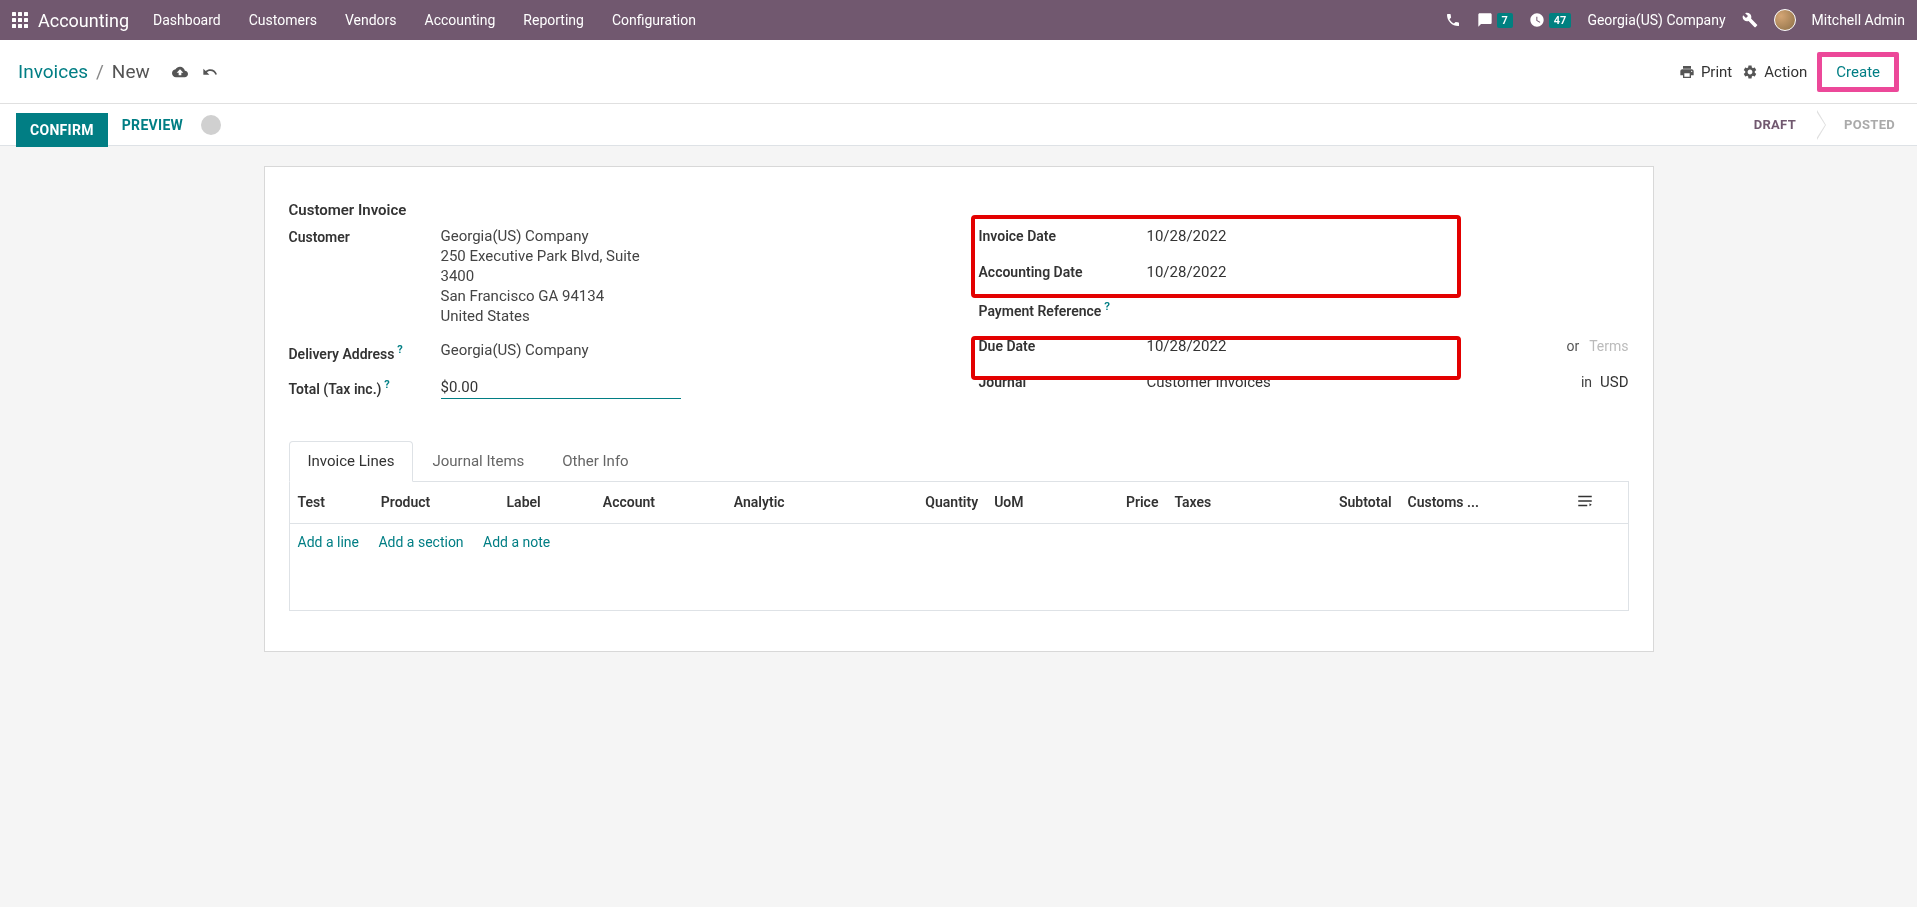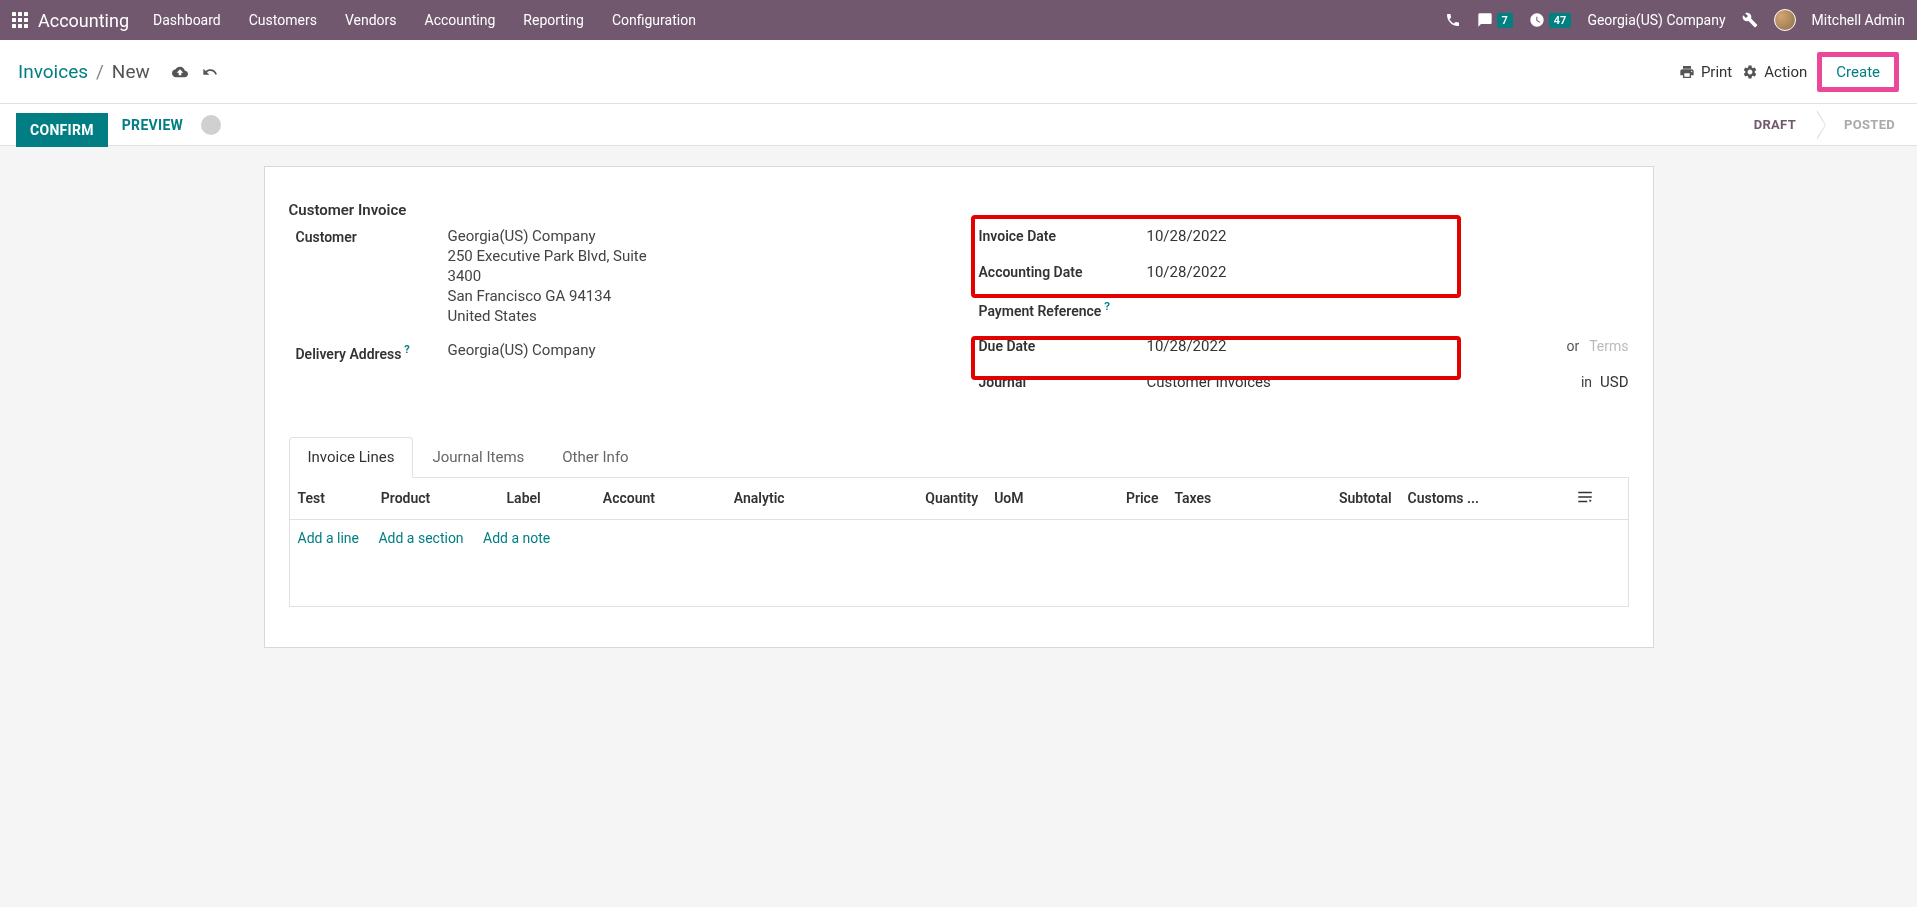--- a/index.html
+++ b/index.html
@@ -45,21 +45,21 @@
 .step:last-child::before { display: none; }
 
 
 .main-scroll { overflow-y: scroll; height: calc(907px - 40px - 56px - 42px); }
 .sheet { background: #fff; max-width: 1390px; margin: 20px auto 40px; border: 1px solid #d8d8d8; padding: 34px 24px 40px; }
 .form-title-small { font-size: 15px; font-weight: 600; color: #333; margin-bottom: 8px; }
 .form-title-big { font-size: 34px; font-weight: 400; color: #222; margin-bottom: 28px; }
 
 .form-columns { display: flex; gap: 40px; }
 .form-col { flex: 1; }
-.form-row { display: flex; margin-bottom: 14px; align-items: flex-start; margin-left: 7px; }
+.form-row { display: flex; margin-bottom: 14px; align-items: flex-start; }
 .form-label { width: 152px; font-weight: 600; color: #333; font-size: 14px; padding-top: 2px; }
 .form-label sup { color: #017e84; font-size: 11px; font-weight: 700; }
 .form-value { font-size: 15px; color: #444; }
 .form-value-multi div { margin-bottom: 2px; }
 .input-underline { border: none; border-bottom: 1px solid #017e84; font-size: 15px; padding: 2px 0; width: 240px; outline: none; color: #333; }
 .red-box { position: absolute; border: 4px solid #e30000; border-radius: 4px; pointer-events: none; }
 
 .col-right { position: relative; }
 .right-row { display: flex; align-items: center; margin-bottom: 18px; }
 .right-label { width: 168px; font-weight: 600; font-size: 14px; }
@@ -195,20 +195,24 @@
           <div>Georgia(US) Company</div>
           <div>250 Executive Park Blvd, Suite</div>
           <div>3400</div>
           <div>San Francisco GA 94134</div>
           <div>United States</div>
         </div>
       </div>
       <div class="form-row">
         <div class="form-label"><span>Delivery Address</span><sup> ?</sup></div>
         <div class="form-value">Georgia(US) Company</div>
+      </div>
+      <div class="form-row">
+        <div class="form-label"><span>Total (Tax inc.)</span><sup> ?</sup></div>
+        <input class="input-underline" value="$0.00" style="">
       </div>
     </div>
 
     <div class="form-col col-right">
       <div class="red-box" style="top:-12px; left:-8px; width:490px; height:83px;"></div>
       <div class="red-box" style="top:109px; left:-8px; width:490px; height:44px;"></div>
 
       <div class="right-row">
         <div class="right-label">Invoice Date</div>
         <div class="right-value">10/28/2022</div>

